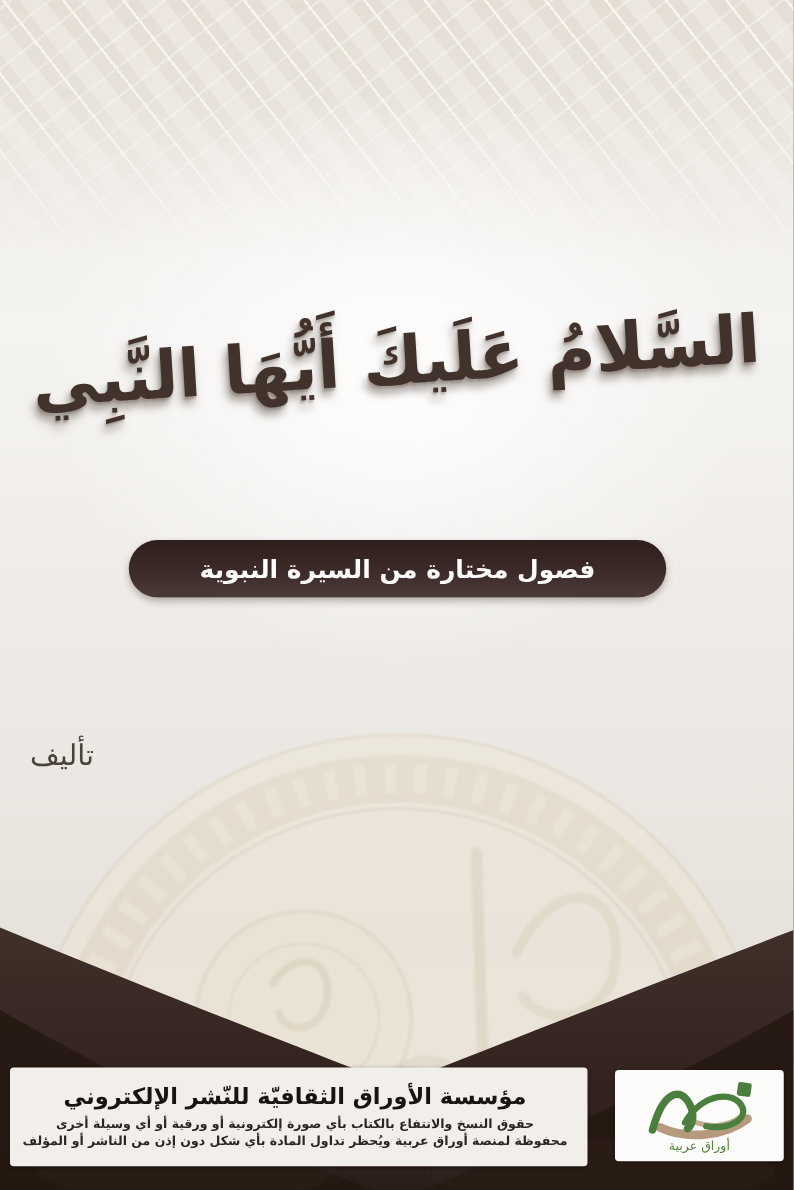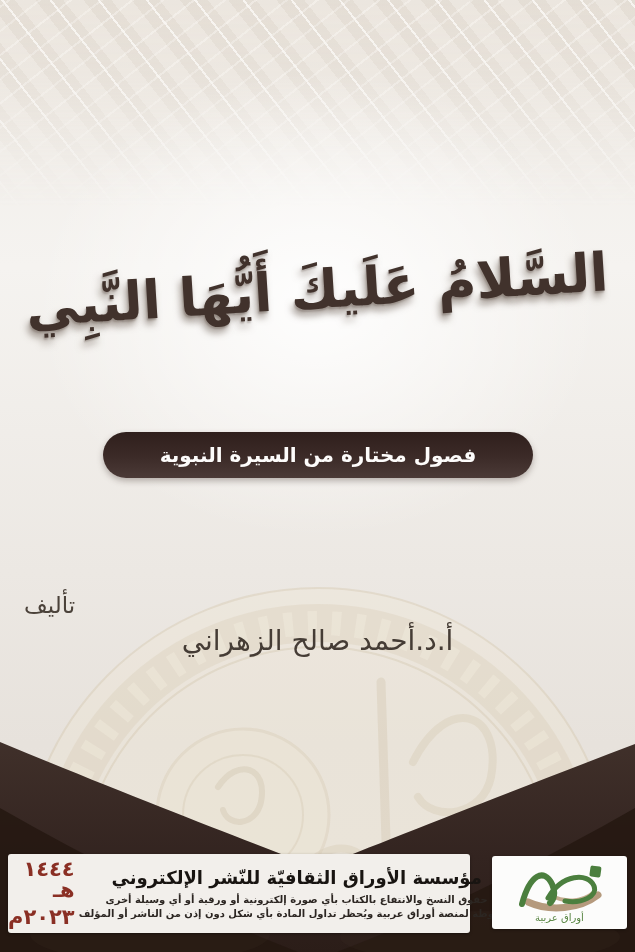--- a/index.html
+++ b/index.html
@@ -96,42 +96,37 @@
 
   <div class="title-wrap">
     <span class="t" dir="rtl">السَّلامُ عَلَيكَ أَيُّهَا النَّبِي</span>
   </div>
 
   <div class="pill">
     <span class="s" dir="rtl">فصول مختارة من السيرة النبوية</span>
   </div>
 
   <div class="byline" dir="rtl">تأليف</div>
-  <div class="author" dir="rtl">أ.د.أحمد صالح الزهراني</div>
 
   <svg class="wings" width="635" height="262" viewBox="0 0 635 262">
     <defs>
       <linearGradient id="wingGrad" x1="0" y1="0" x2="0" y2="1">
         <stop offset="0" stop-color="#40302a"></stop>
         <stop offset="0.55" stop-color="#332420"></stop>
         <stop offset="1" stop-color="#2b1d18"></stop>
       </linearGradient>
     </defs>
     <path d="M0,52 C130,106 240,148 317,178 C394,148 504,104 635,54 L635,262 L0,262 Z" fill="url(#wingGrad)"></path>
     <path d="M0,262 L0,118 C105,178 205,226 298,262 Z" fill="#241711" opacity="0.85"></path>
     <path d="M635,262 L635,118 C530,178 430,226 337,262 Z" fill="#241711" opacity="0.85"></path>
     <ellipse cx="150" cy="244" rx="120" ry="28" fill="#4a382f" opacity="0.12"></ellipse>
     <ellipse cx="480" cy="247" rx="140" ry="26" fill="#4a382f" opacity="0.12"></ellipse>
   </svg>
 
   <div class="main-panel">
-    <div class="dates">
-      <span dir="rtl">١٤٤٤ هـ</span>
-      <span dir="rtl">٢٠٢٣م</span>
-    </div>
     <div class="pubtext">
       <div class="publisher" dir="rtl">مؤسسة الأوراق الثقافيّة للنّشر الإلكتروني</div>
       <div class="rights" dir="rtl">حقوق النسخ والانتفاع بالكتاب بأي صورة إلكترونية أو ورقية أو أي وسيلة أخرى</div>
       <div class="rights" dir="rtl">محفوظة لمنصة أوراق عربية ويُحظر تداول المادة بأي شكل دون إذن من الناشر أو المؤلف</div>
     </div>
   </div>
 
   <div class="logo-panel">
     <svg width="100" height="50" viewBox="0 0 100 50">
       <path d="M18,40 C40,50 70,47 88,33" stroke="#b59a7d" stroke-width="7" fill="none" stroke-linecap="round"></path>

